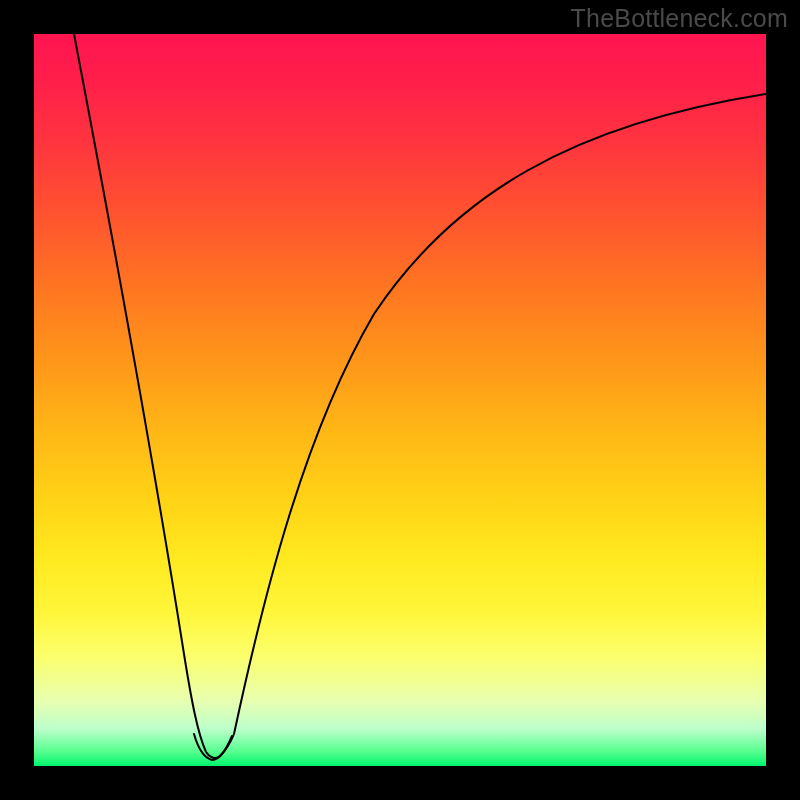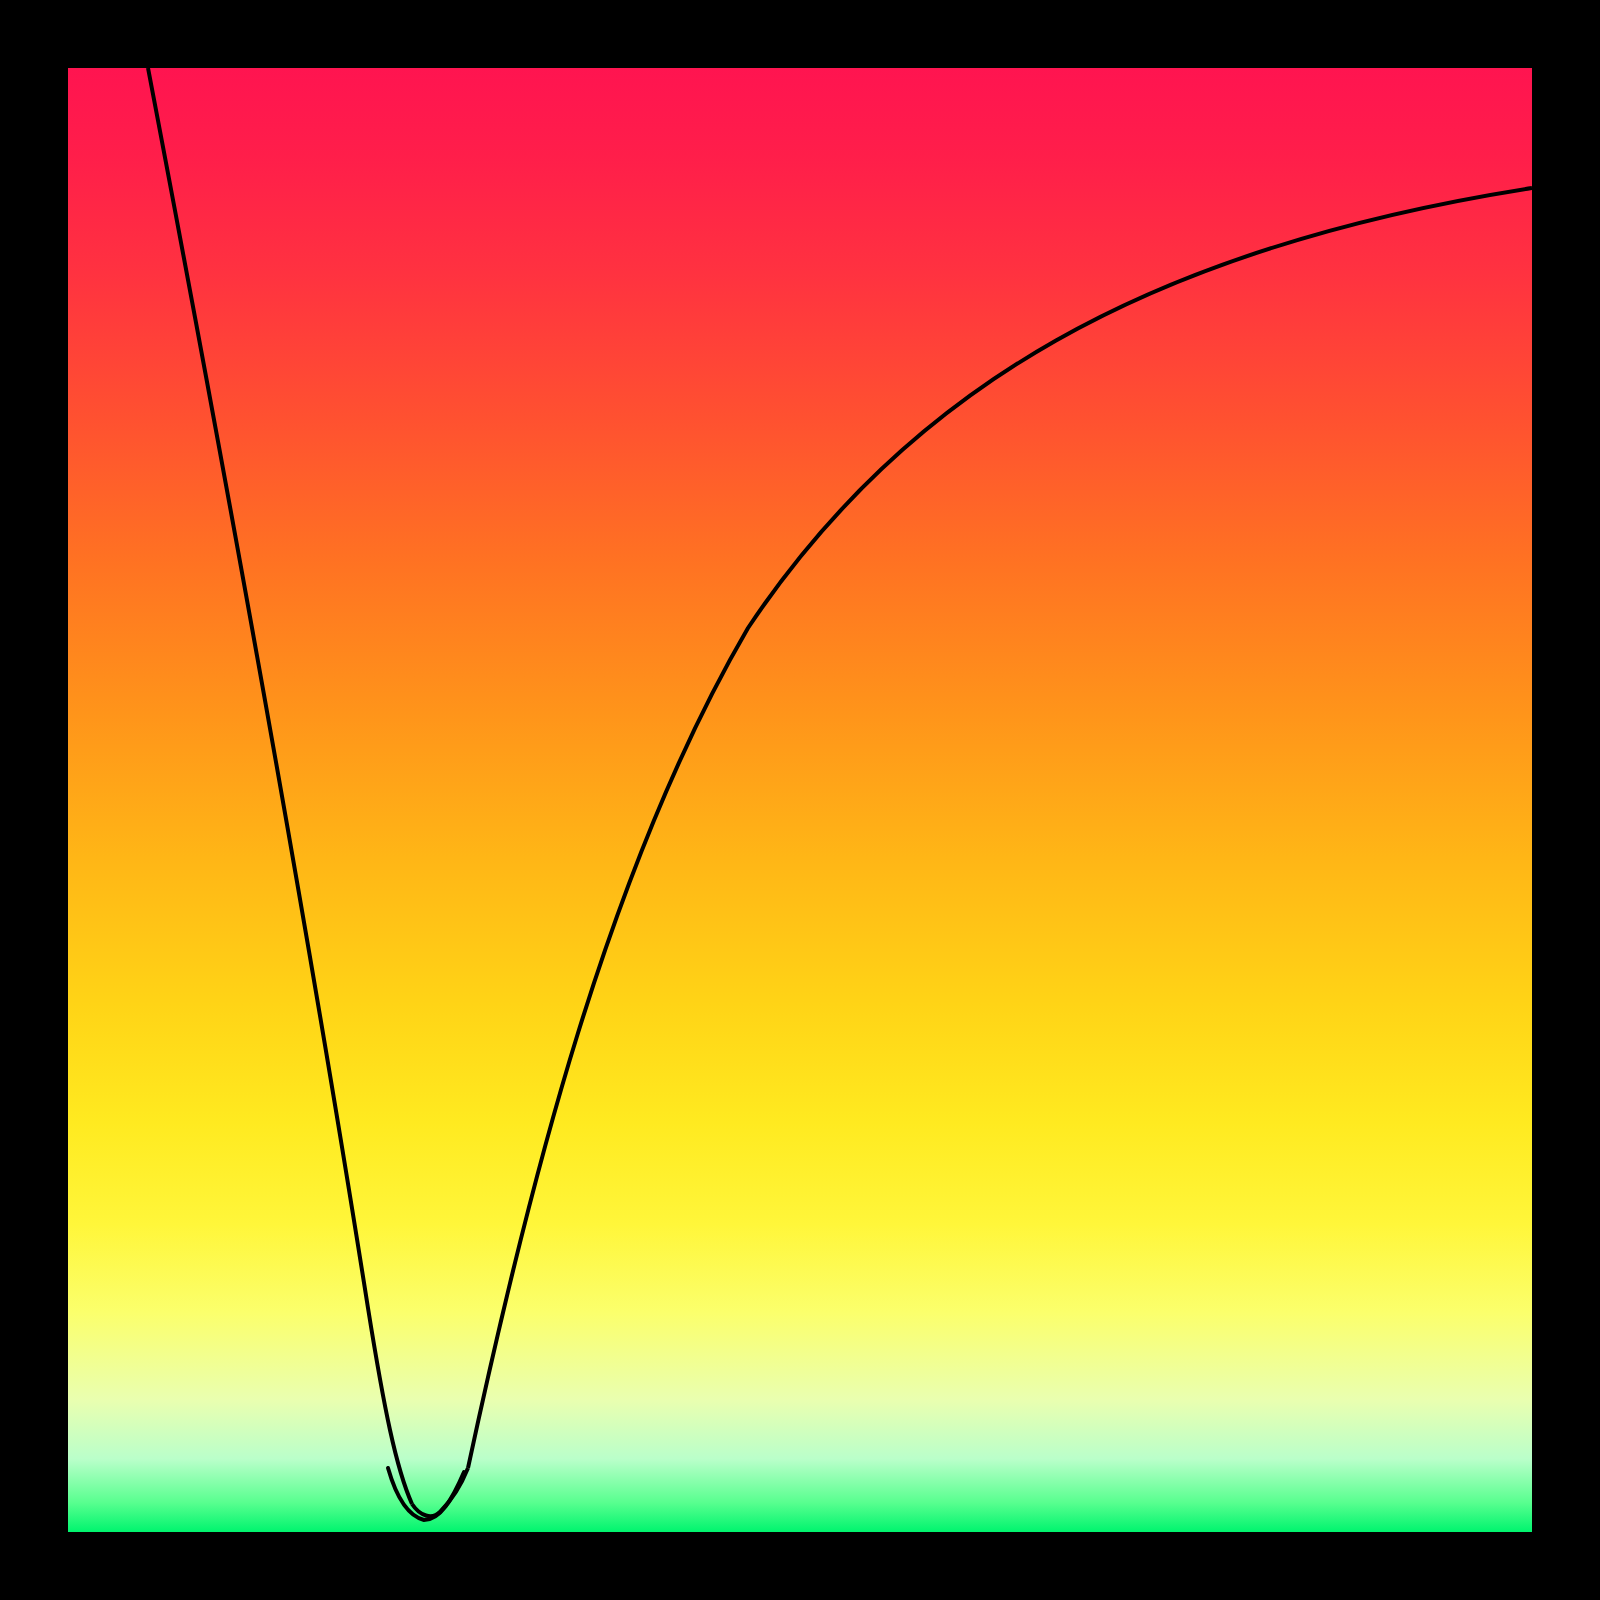--- a/index.html
+++ b/index.html
@@ -71,20 +71,21 @@
     stroke-width: 12;
     stroke-linecap: round;
     stroke-linejoin: round;
   }
 </style>
 </head>
 <body>
 
 <div class="frame">
 
+  <div class="watermark">TheBottleneck.com</div>
 
   <div class="plot">
     <svg class="curve" viewBox="0 0 732 732" preserveAspectRatio="none">
 
       <path d="M 40 0
                C 80 210, 120 430, 150 620
                C 158 670, 164 700, 172 718"></path>
 
       <path d="M 172 718
                C 176 724, 182 726, 186 722

